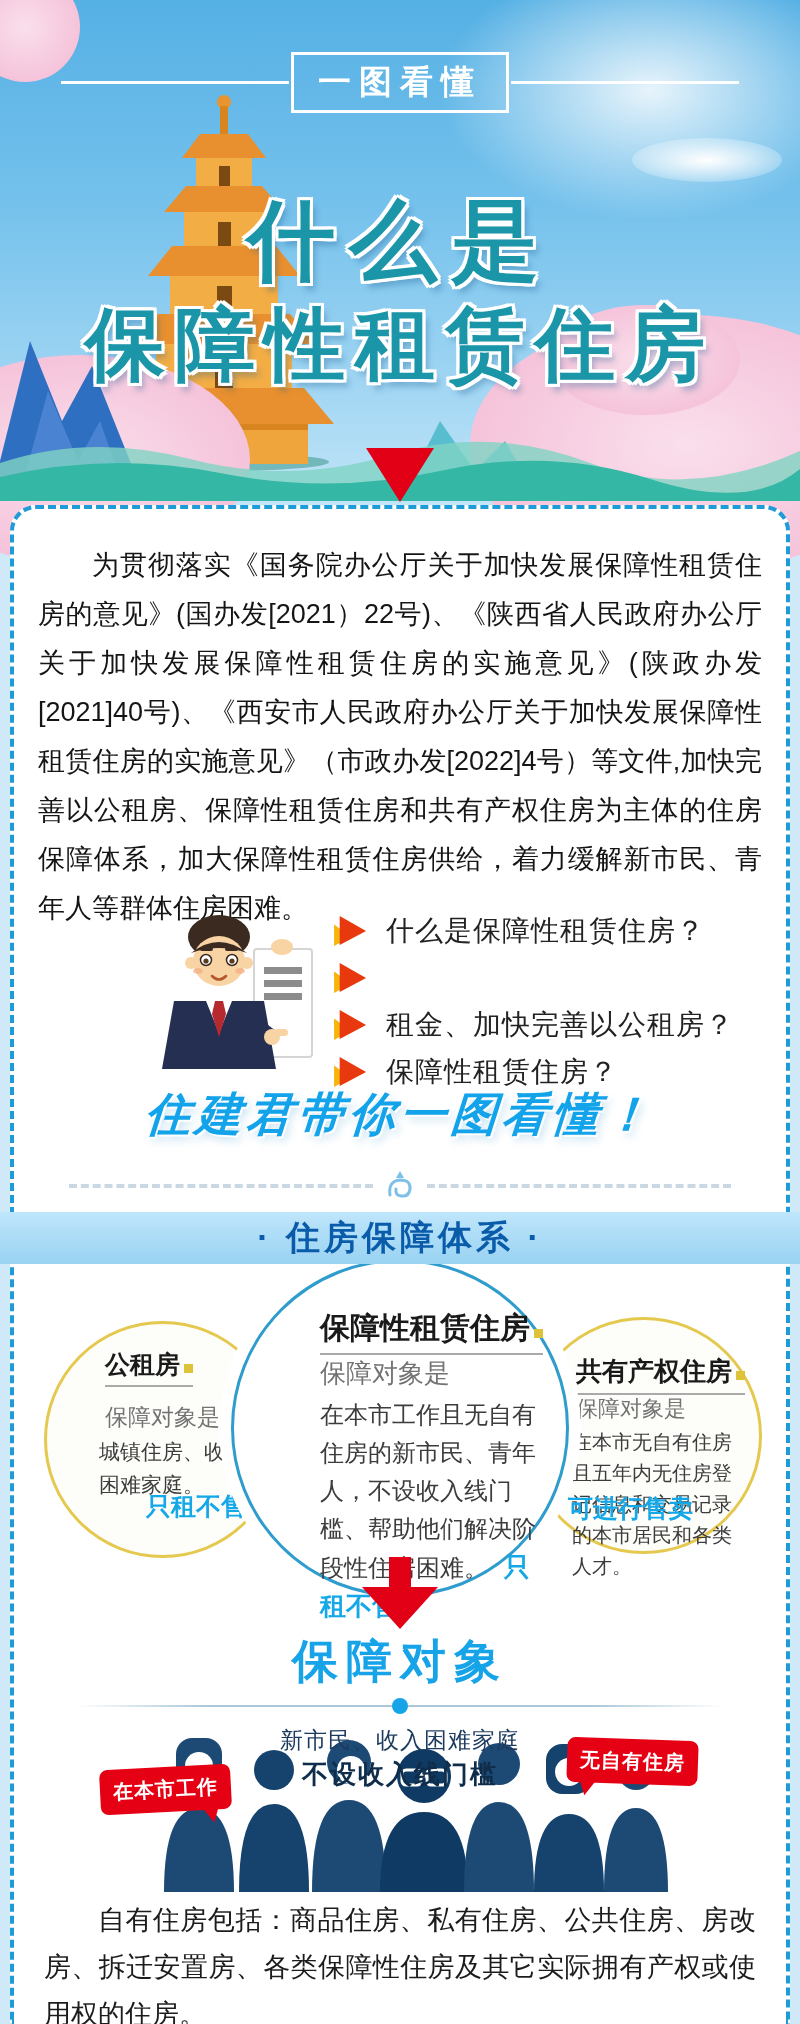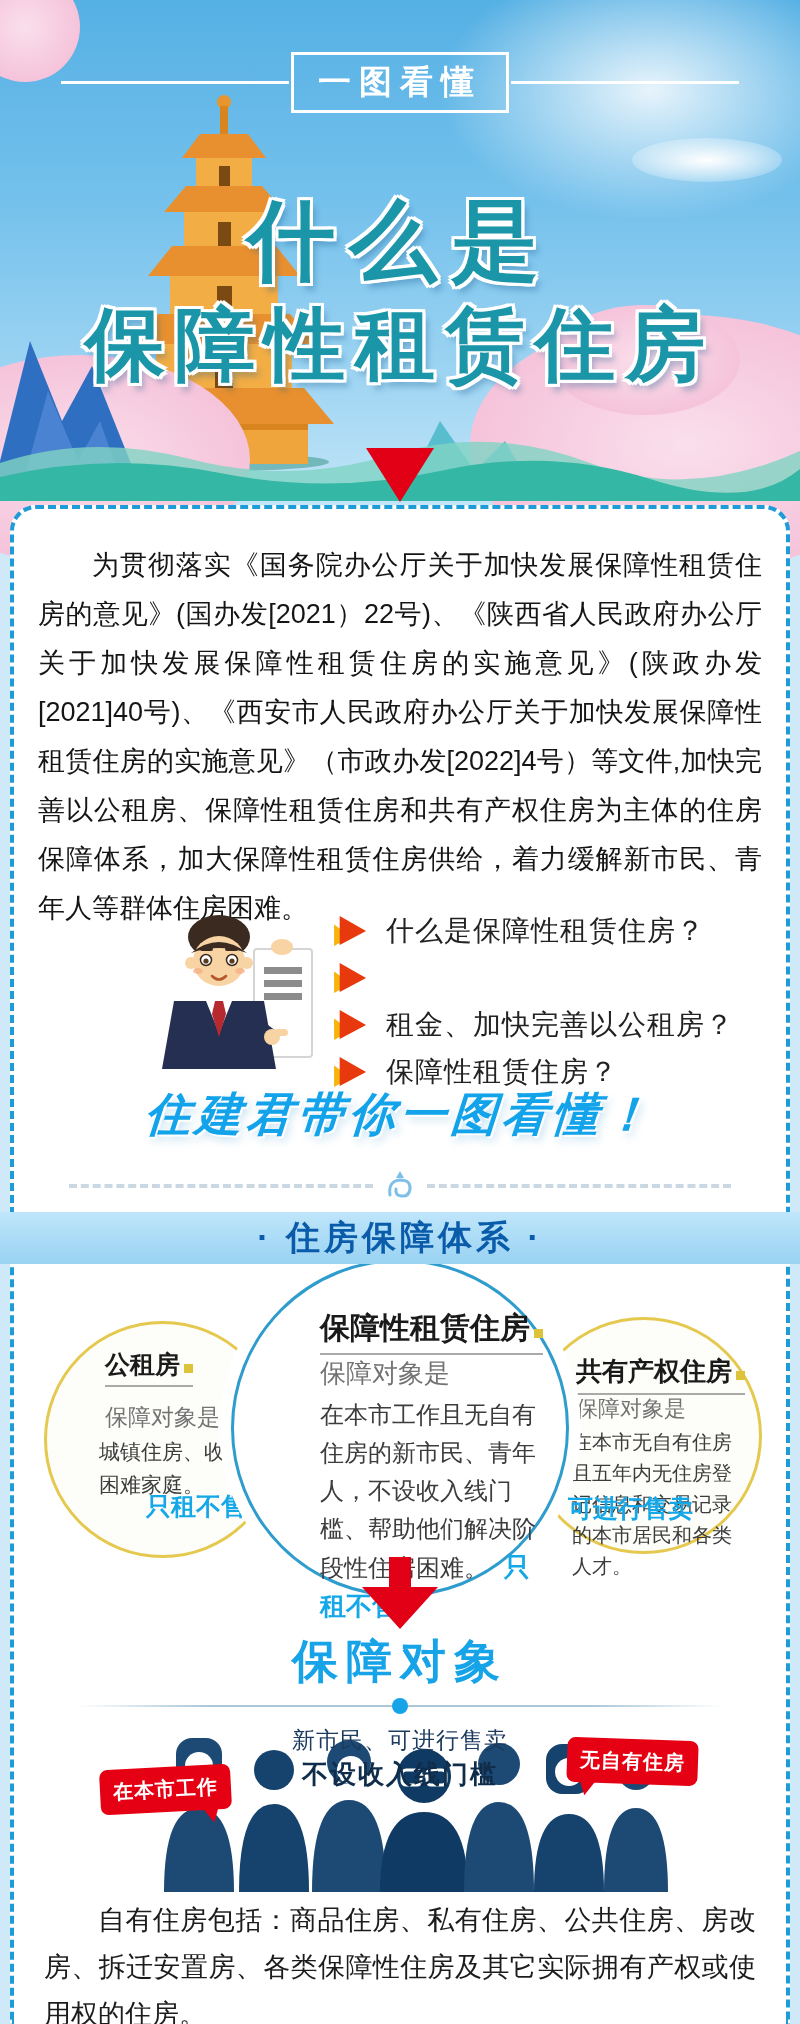--- a/index.html
+++ b/index.html
@@ -256,21 +256,21 @@
     </div>
 
     <div class="arrow2">
       <div class="stem"></div>
         <div class="head"></div>
     </div>
     <div class="target-title">保障对象</div>
     <div class="target-line"></div>
     <div class="target-dot"></div>
 
-    <div class="crowd-cap1">新市民、可进行售卖</div>
+    <div class="crowd-cap1">新市民、收入困难家庭</div>
     <div class="crowd-cap2">不设收入线门槛</div>
 
     <div class="crowd-wrap">
       <svg width="600" height="178" viewBox="0 0 600 178">
         <rect x="62" y="24" width="46" height="50" rx="16" fill="#1d4a74"></rect>
         <circle cx="85" cy="52" r="14" fill="#fff"></circle>
         <path d="M50,178 Q50,94 85,94 Q120,94 120,178 Z" fill="#1d4a74"></path>
         <circle cx="160" cy="56" r="20" fill="#15436e"></circle>
         <path d="M125,178 Q125,90 160,90 Q195,90 195,178 Z" fill="#15436e"></path>
         <circle cx="235" cy="48" r="22" fill="#1d4a74"></circle>

